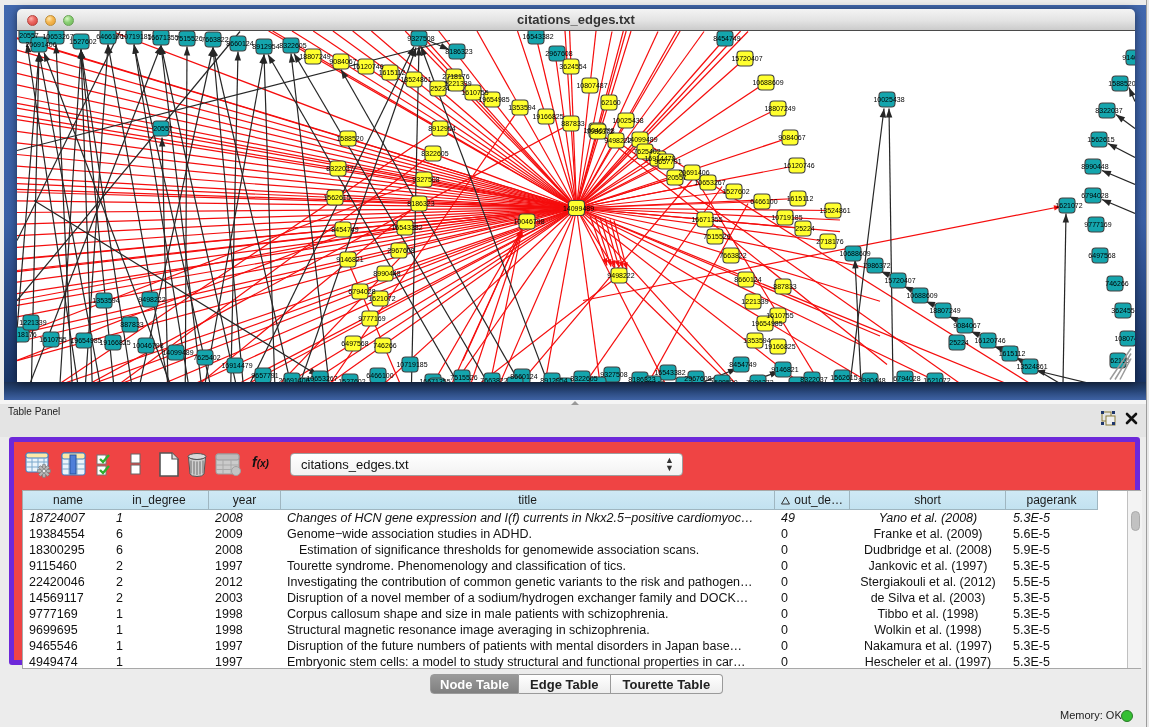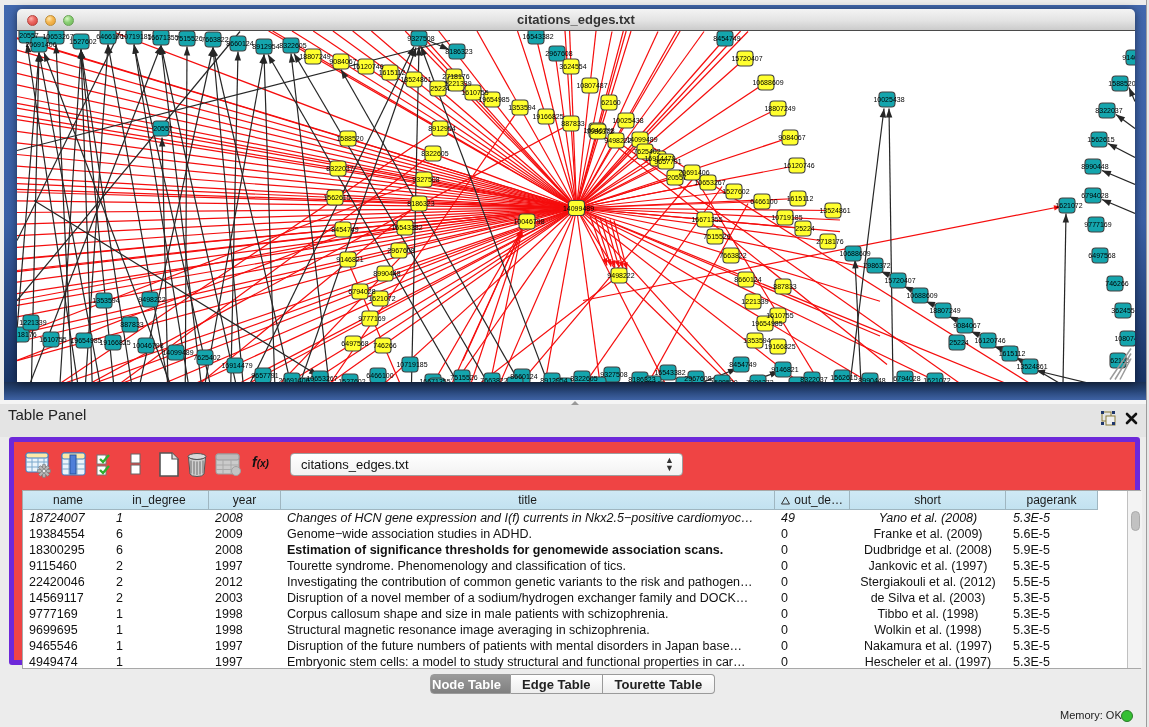--- a/index.html
+++ b/index.html
@@ -17,21 +17,21 @@
   border-bottom:1px solid #4a4a4a; }
 #titlebar .title { position:absolute; left:0; right:0; top:3px; text-align:center;
   font-size:13px; font-weight:bold; color:#333; }
 .tl { position:absolute; top:5.5px; width:11px; height:11px; border-radius:50%; }
 .tl.r { left:10px; background:radial-gradient(circle at 35% 30%, #ffb3ad 0%, #ec6b65 40%, #d43b34 100%); border:0.5px solid #b5443e;}
 .tl.y { left:28px; background:radial-gradient(circle at 35% 30%, #ffe9b0 0%, #f5b54e 45%, #e29e35 100%); border:0.5px solid #c08e36;}
 .tl.g { left:46px; background:radial-gradient(circle at 35% 30%, #d7f8c2 0%, #8bd075 45%, #6ab356 100%); border:0.5px solid #69a355;}
 #canvas { position:absolute; left:0; top:21.5px; width:1118px; height:351.5px; background:#fff; overflow:hidden; }
 
 #tp-head { position:absolute; left:0; top:400px; width:1149px; height:37px; background:#e4e4e4; }
-#tp-head .lbl { position:absolute; left:8px; top:6px; font-size:15px; color:#222; }
+#tp-head .lbl { position:absolute; left:8px; top:6px; font-size:10px; color:#222; }
 
 #rightedge { position:absolute; left:1146px; top:0; width:3px; height:727px; background:#e8e8e8; border-left:1px solid #9c9c9c; }
 
 #panel { position:absolute; left:9px; top:437px; width:1131px; height:228px;
   background:#ef4444; border:5px solid #6d28d9; border-radius:3px; }
 #toolbar { position:absolute; left:0; top:0; width:100%; height:44px; }
 #combo { position:absolute; left:276px; top:11px; width:393px; height:23px; background:linear-gradient(180deg,#ffffff,#f2f2f2);
   border:1px solid #9e9e9e; border-radius:4px; font-size:13px; color:#111; padding:3px 0 0 10px; }
 #combo .arrows { position:absolute; right:8px; top:2px; font-size:9px; color:#333; line-height:8px; }
 
@@ -39,21 +39,21 @@
 #thead { position:absolute; left:0; top:0; width:1104px; height:19px; }
 .th { position:absolute; top:0; height:19px; background:linear-gradient(180deg,#cfe9f5,#c2e2f0); border-right:1px solid #9fb6c0; border-bottom:1px solid #9fb6c0;
   font-size:12px; color:#1a1a1a; text-align:center; padding-top:2px; }
 .rows { position:absolute; left:0; top:19px; width:1104px; height:158px; font-size:12.5px; color:#111; }
 .row { position:absolute; left:0; width:1104px; height:16px; white-space:nowrap; }
 .c { position:absolute; top:0; height:16px; overflow:hidden; padding-top:1px; }
 #vsb { position:absolute; left:1104px; top:0; width:15px; height:177px; background:#f3f3f3; border-left:1px solid #c0c0c0; }
 #vsb .thumb { position:absolute; left:3px; top:20px; width:9px; height:20px; border-radius:4.5px; background:#c2c2c2; border:1px solid #ababab; }
 
 #tabs { position:absolute; left:430px; top:674px; height:20px; display:flex; font-size:13px; font-weight:bold; }
-.tab { padding:2px 9px 0 1px; border:1px solid #9a9a9a; border-left:none; background:linear-gradient(180deg,#ffffff,#ededed); color:#222; }
+.tab { padding:2px 9px 0 9px; border:1px solid #9a9a9a; border-left:none; background:linear-gradient(180deg,#ffffff,#ededed); color:#222; }
 .tab.first { border-left:1px solid #9a9a9a; border-radius:4px 0 0 4px; background:linear-gradient(180deg,#9a9a9a,#7f7f7f); color:#fff; }
 .tab.last { border-radius:0 4px 4px 0; }
 
 #status { position:absolute; left:1060px; top:709px; font-size:11px; color:#222; }
 #memdot { position:absolute; left:1121px; top:710px; width:12px; height:12px; border-radius:50%; background:#35c033; border:1px solid #2a7a28; }
 .icon { position:absolute; top:10px; }
 </style></head>
 <body>
 <div id="stage">
   <div id="desktop"></div>
@@ -856,21 +856,21 @@
             <div class="c" style="left:192px;width:60px;">2009</div>
             <div class="c" style="left:264px;width:487px;">Genome−wide association studies in ADHD.</div>
             <div class="c" style="left:758px;width:60px;">0</div>
             <div class="c" style="left:827px;width:156px;text-align:center;">Franke et al. (2009)</div>
             <div class="c" style="left:990px;width:90px;">5.6E-5</div>
           </div>
           <div class="row" style="top:32px;">
             <div class="c" style="left:6px;width:80px;">18300295</div>
             <div class="c" style="left:93px;width:60px;">6</div>
             <div class="c" style="left:192px;width:60px;">2008</div>
-            <div class="c" style="left:264px;width:487px;font-weight:bold;">Estimation of significance thresholds for genomewide association scans.</div>
+            <div class="c" style="left:276px;width:487px;">Estimation of significance thresholds for genomewide association scans.</div>
             <div class="c" style="left:758px;width:60px;">0</div>
             <div class="c" style="left:827px;width:156px;text-align:center;">Dudbridge et al. (2008)</div>
             <div class="c" style="left:990px;width:90px;">5.9E-5</div>
           </div>
           <div class="row" style="top:48px;">
             <div class="c" style="left:6px;width:80px;">9115460</div>
             <div class="c" style="left:93px;width:60px;">2</div>
             <div class="c" style="left:192px;width:60px;">1997</div>
             <div class="c" style="left:264px;width:487px;">Tourette syndrome. Phenomenology and classification of tics.</div>
             <div class="c" style="left:758px;width:60px;">0</div>

